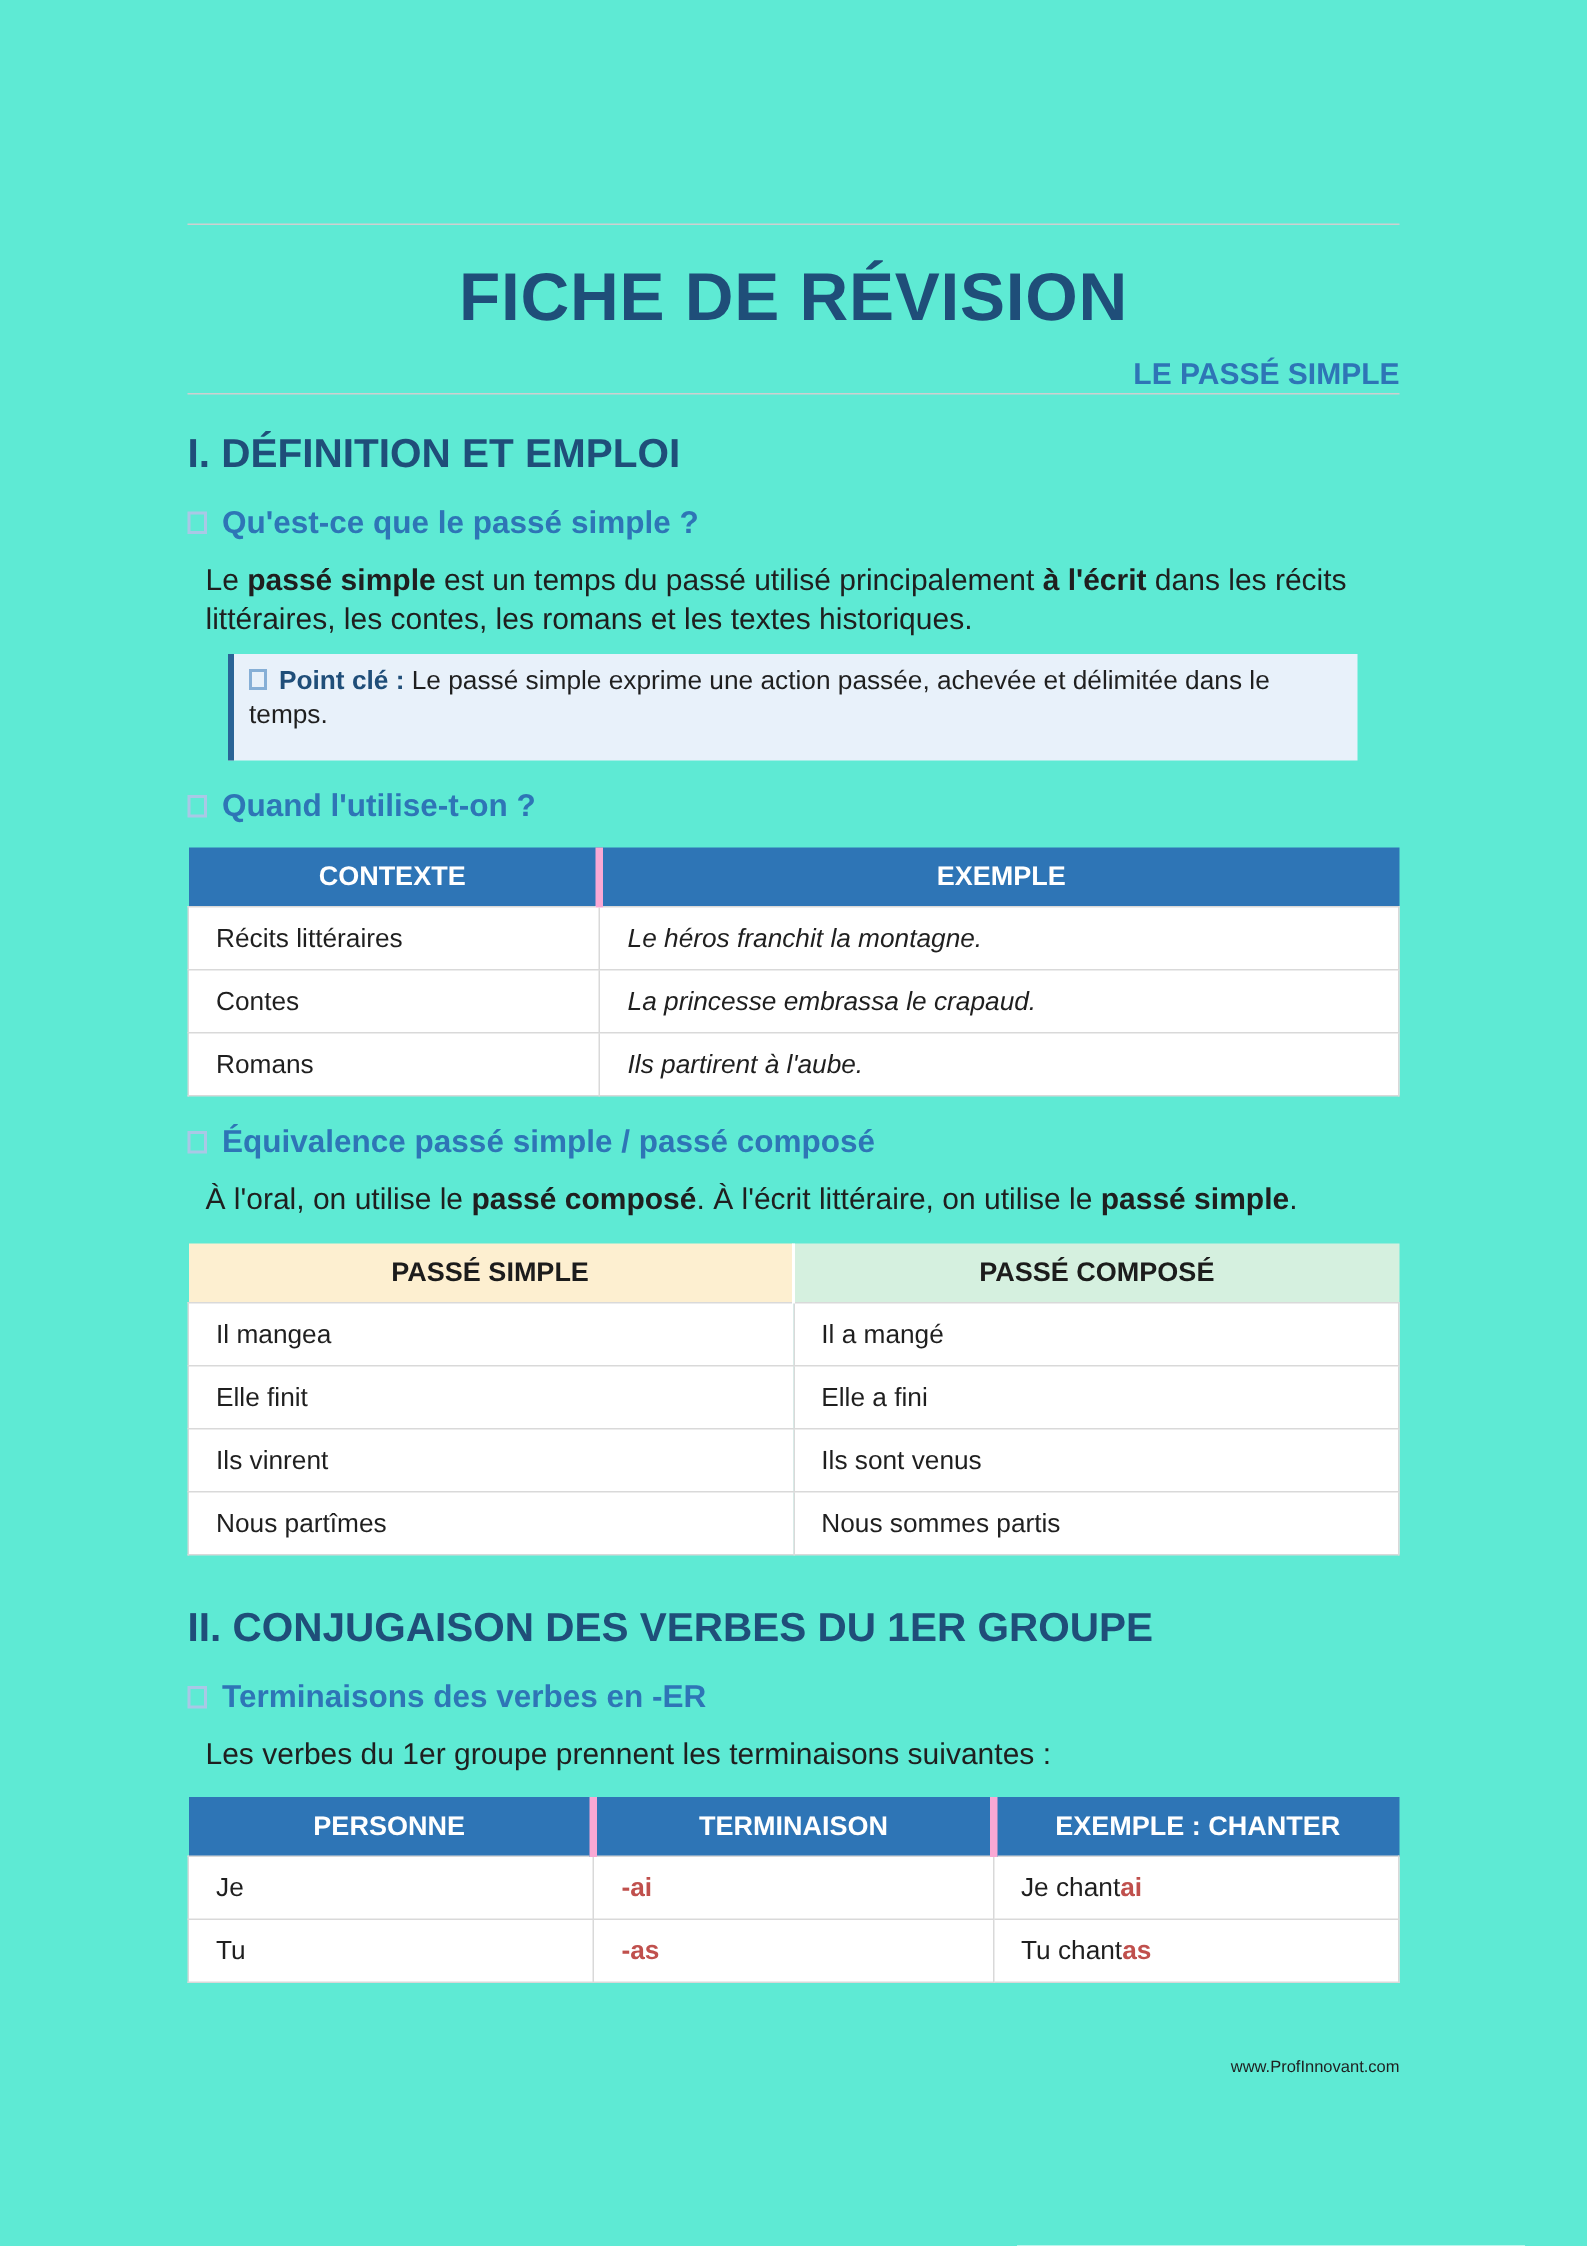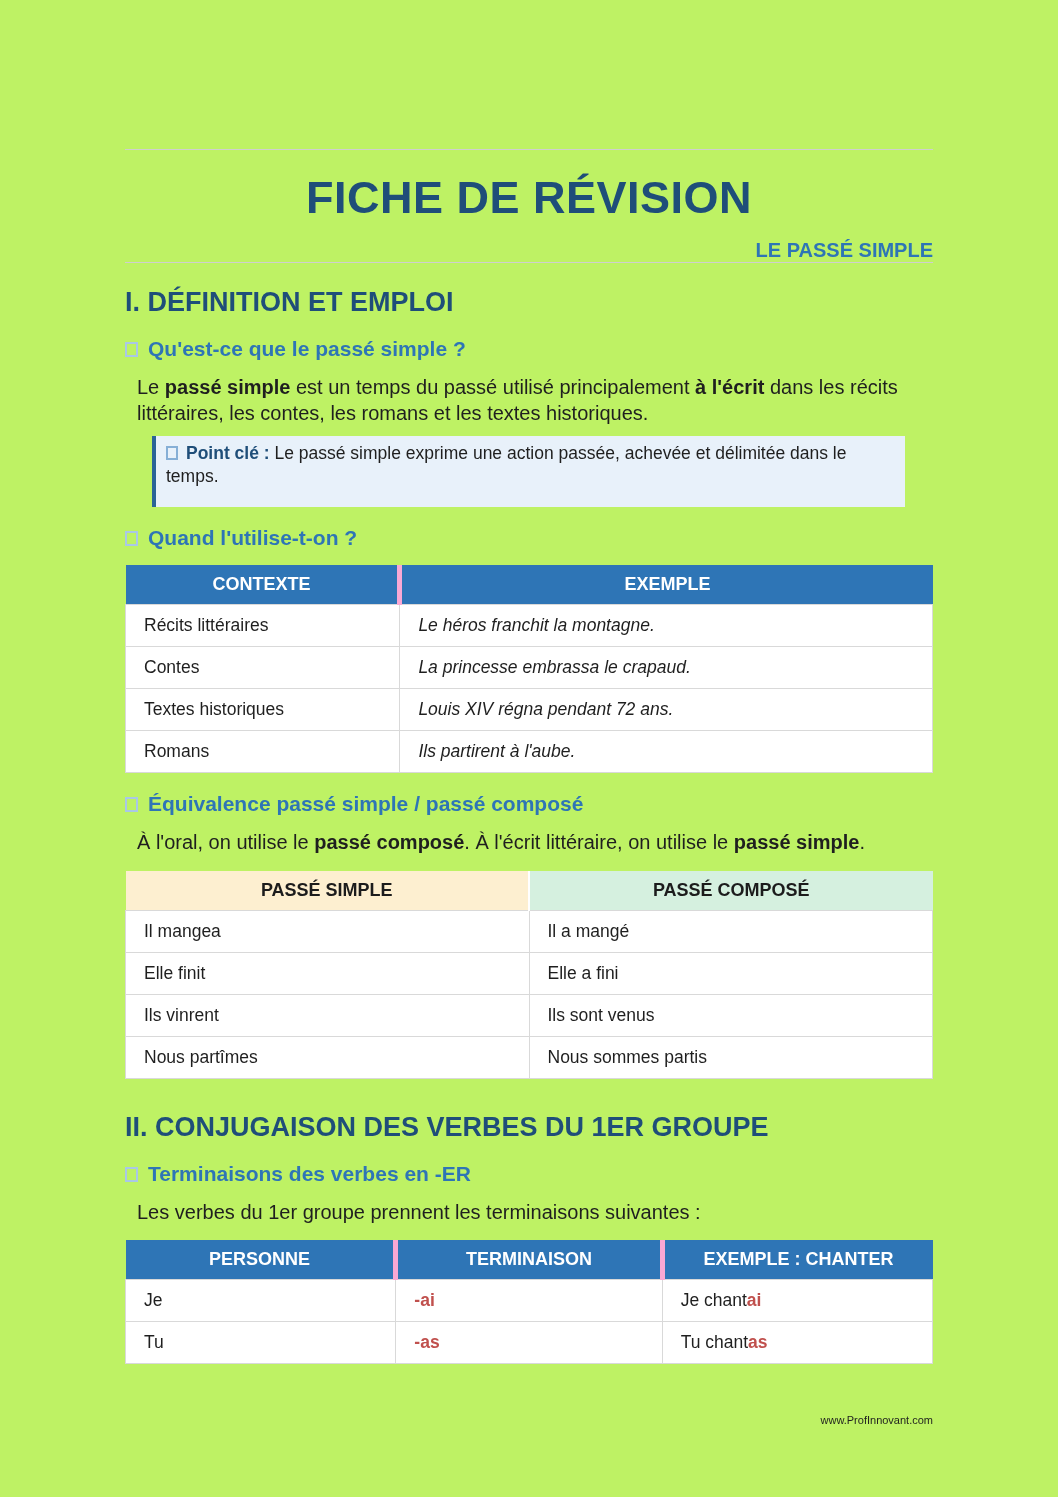--- a/index.html
+++ b/index.html
@@ -1,17 +1,17 @@
 <!DOCTYPE html>
 <html><head>
 <meta charset="utf-8">
 <style>
   html, body { margin: 0; padding: 0; background: #ffffff; }
   .page {
-    width: 1058px; height: 1497px; background: #bef264;
+    width: 1058px; height: 1497px; background: #5eead4;
     font-family: "Liberation Sans", sans-serif; color: #1f1f1f;
     overflow: hidden; box-sizing: border-box;
     padding: 149px 125px 0 125px;
   }
   hr.rule { border: 0; border-top: 1px solid #cfcfcf; margin: 0; }
   .rule-2 { margin-top: 42px; }
 
   .title {
     margin: 24px 0 0 0; text-align: center;
     font-size: 45px; line-height: 1.08; font-weight: bold; color: #1F4E79;
@@ -93,24 +93,20 @@
     <tbody id="usage-body">
         <tr>
           <td>Récits littéraires</td>
           <td class="italic">Le héros franchit la montagne.</td>
         </tr>
         <tr>
           <td>Contes</td>
           <td class="italic">La princesse embrassa le crapaud.</td>
         </tr>
         <tr>
-          <td>Textes historiques</td>
-          <td class="italic">Louis XIV régna pendant 72 ans.</td>
-        </tr>
-        <tr>
           <td>Romans</td>
           <td class="italic">Ils partirent à l'aube.</td>
         </tr>
       </tbody>
   </table>
 
   <h3><span class="tofu"></span><span>Équivalence passé simple / passé composé</span></h3>
 
   <p><span>À l'oral, on utilise le </span><b>passé composé</b><span>. À l'écrit littéraire, on utilise le </span><b>passé simple</b><span>.</span></p>
 

